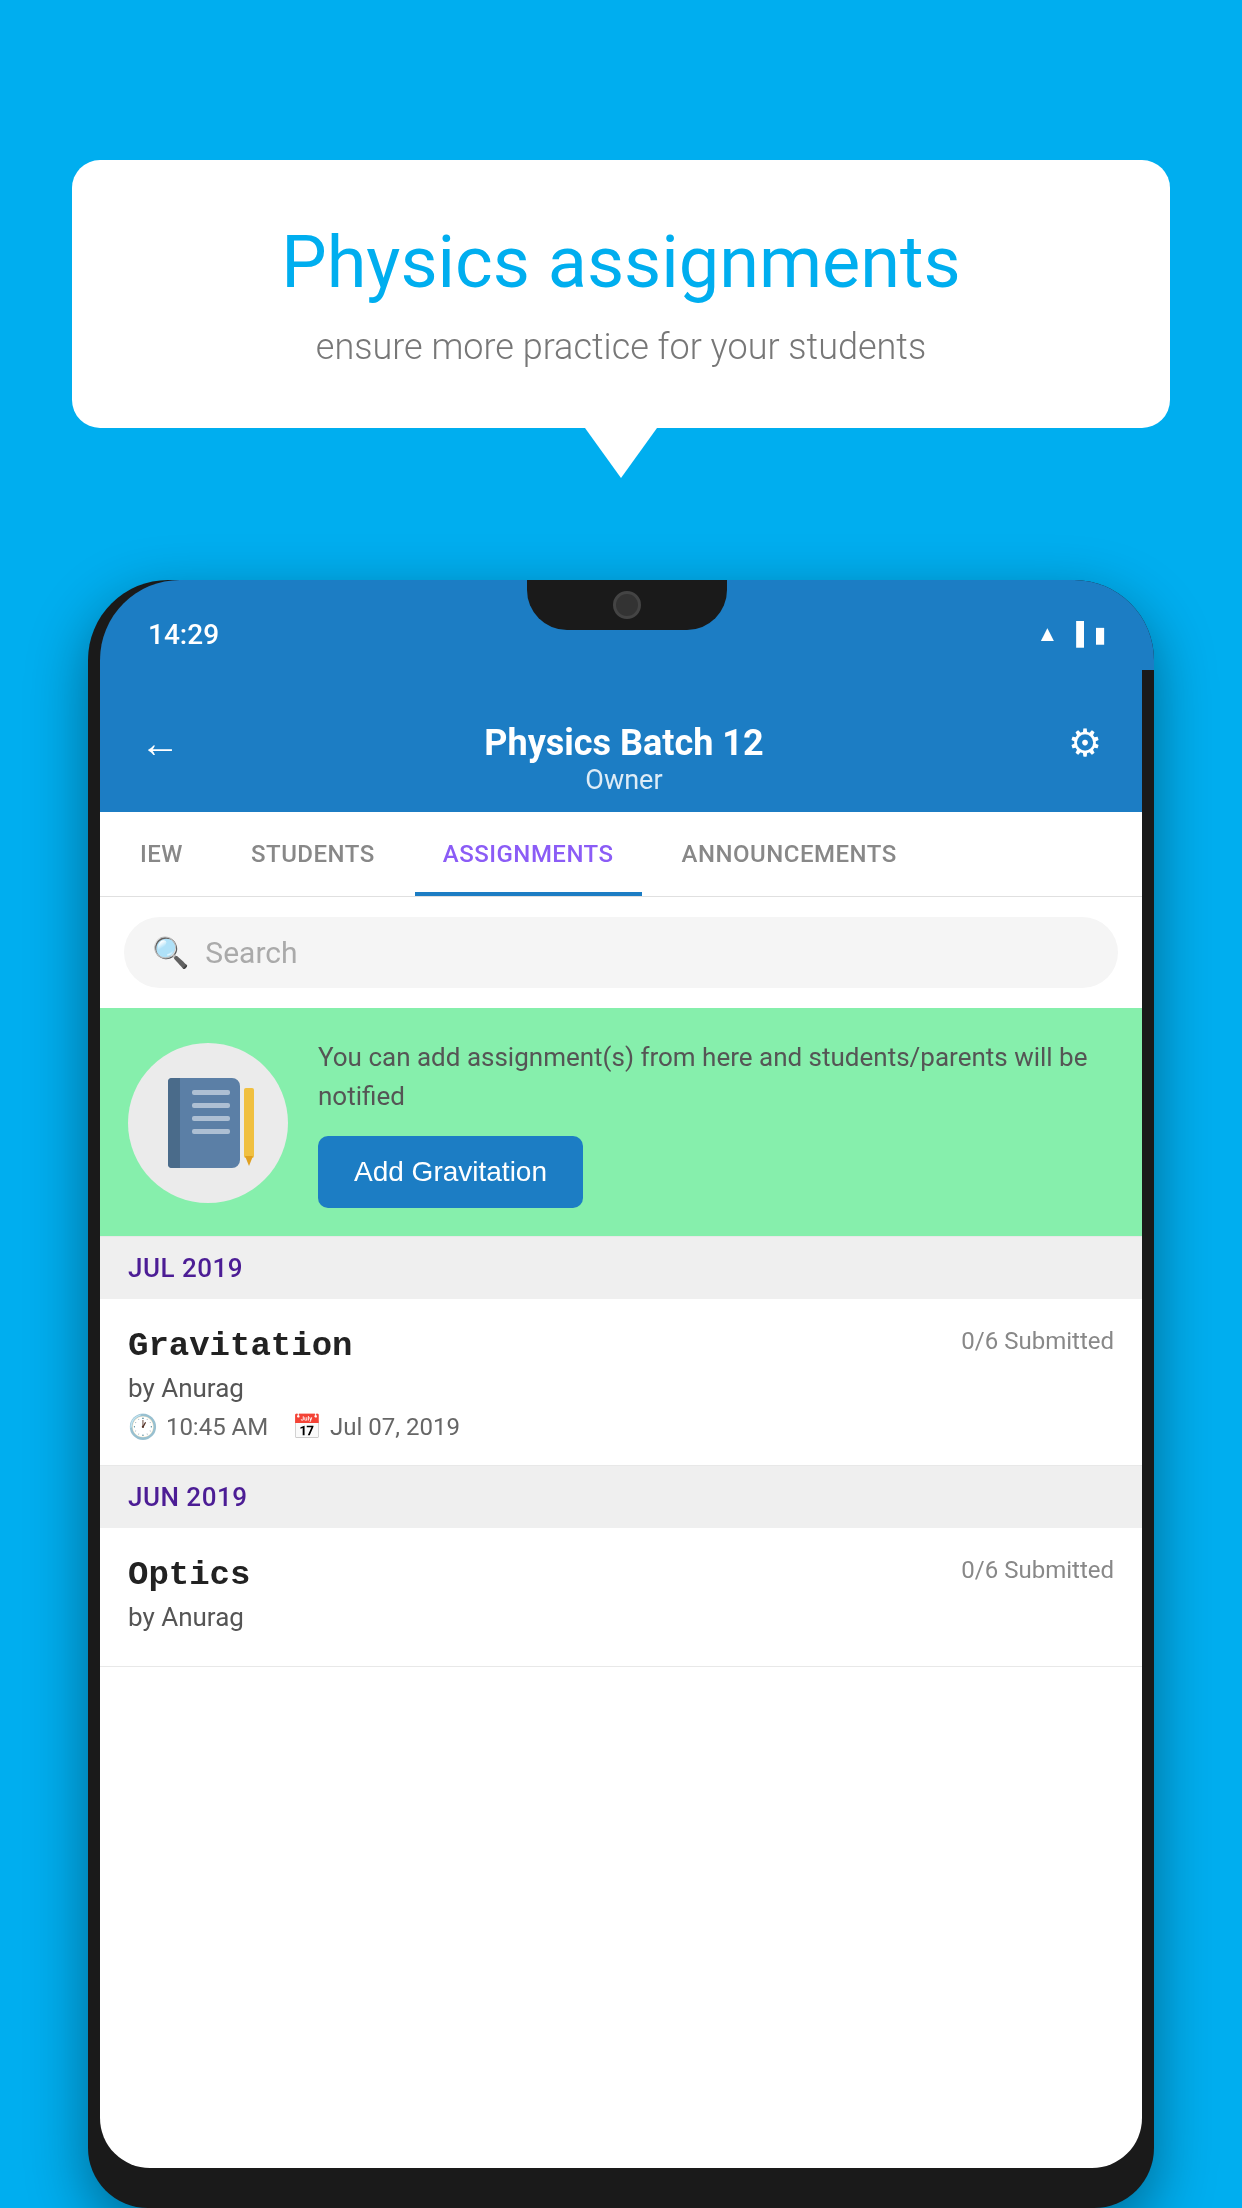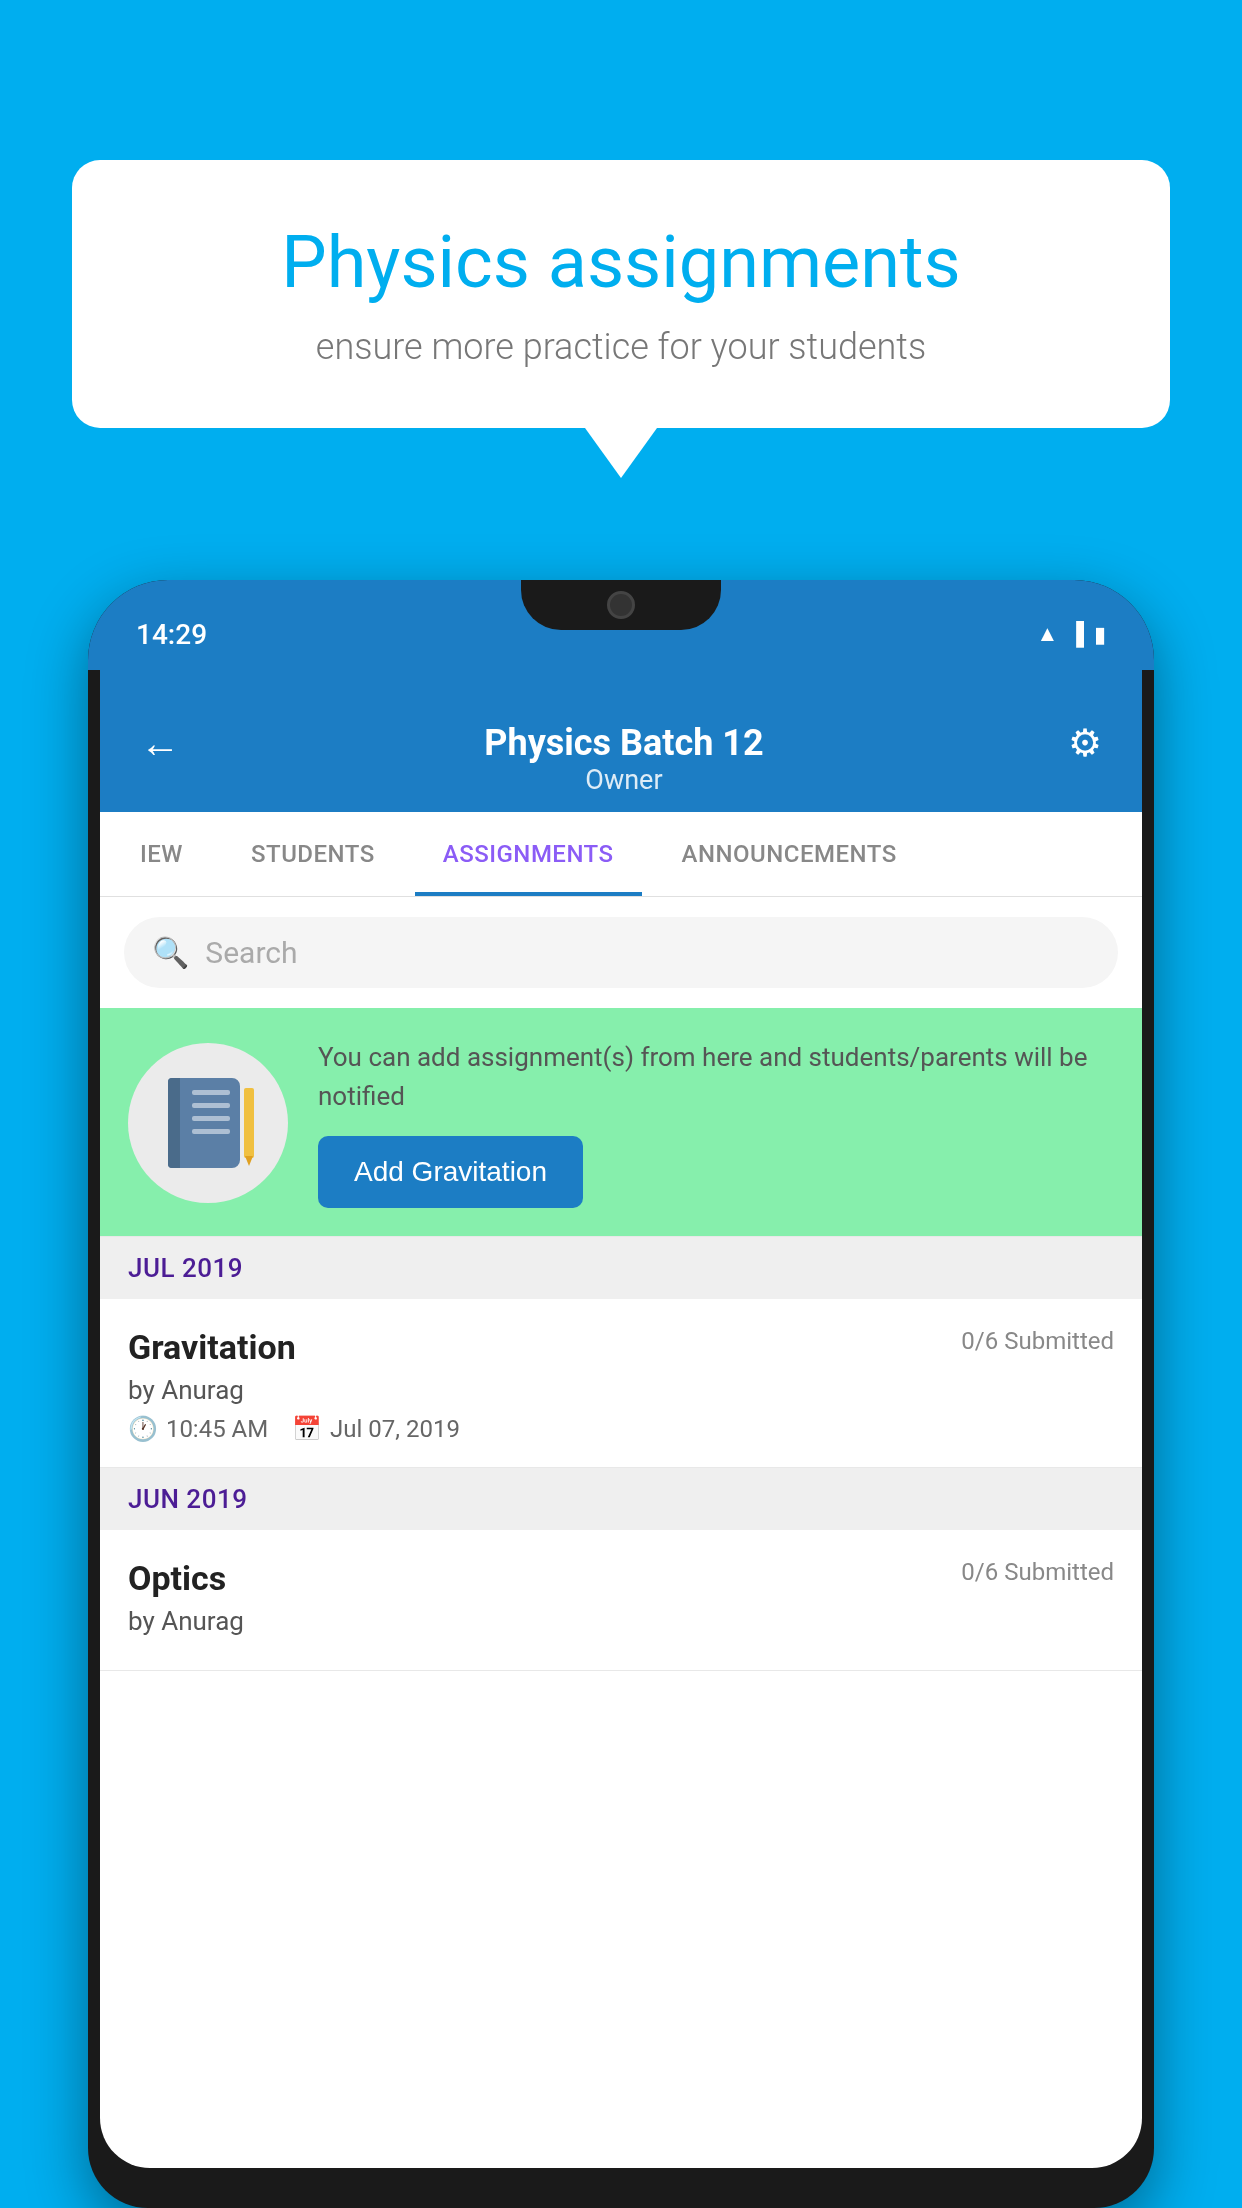--- a/index.html
+++ b/index.html
@@ -65,21 +65,21 @@
       background: #1a1a1a;
       border-radius: 80px 80px 60px 60px;
       padding: 0;
       box-shadow: 0 20px 60px rgba(0,0,0,0.4);
     }
 
     
     .phone-top-bar {
       position: absolute;
       top: 0;
-      left: 0;
+      left: 12px;
       right: 0;
       height: 90px;
       display: flex;
       align-items: center;
       justify-content: space-between;
       padding: 18px 48px 0 48px;
       border-radius: 80px 80px 0 0;
       background: #1c7dc4;
       z-index: 10;
     }
@@ -297,20 +297,21 @@
       display: flex;
       justify-content: space-between;
       align-items: flex-start;
       margin-bottom: 8px;
     }
 
     .assignment-name {
       font-size: 34px;
       font-weight: 700;
       color: #222;
+      font-family: Liberation Mono, monospace;
     }
 
     .assignment-submitted {
       font-size: 24px;
       color: #888;
     }
 
     .assignment-by {
       font-size: 26px;
       color: #555;

